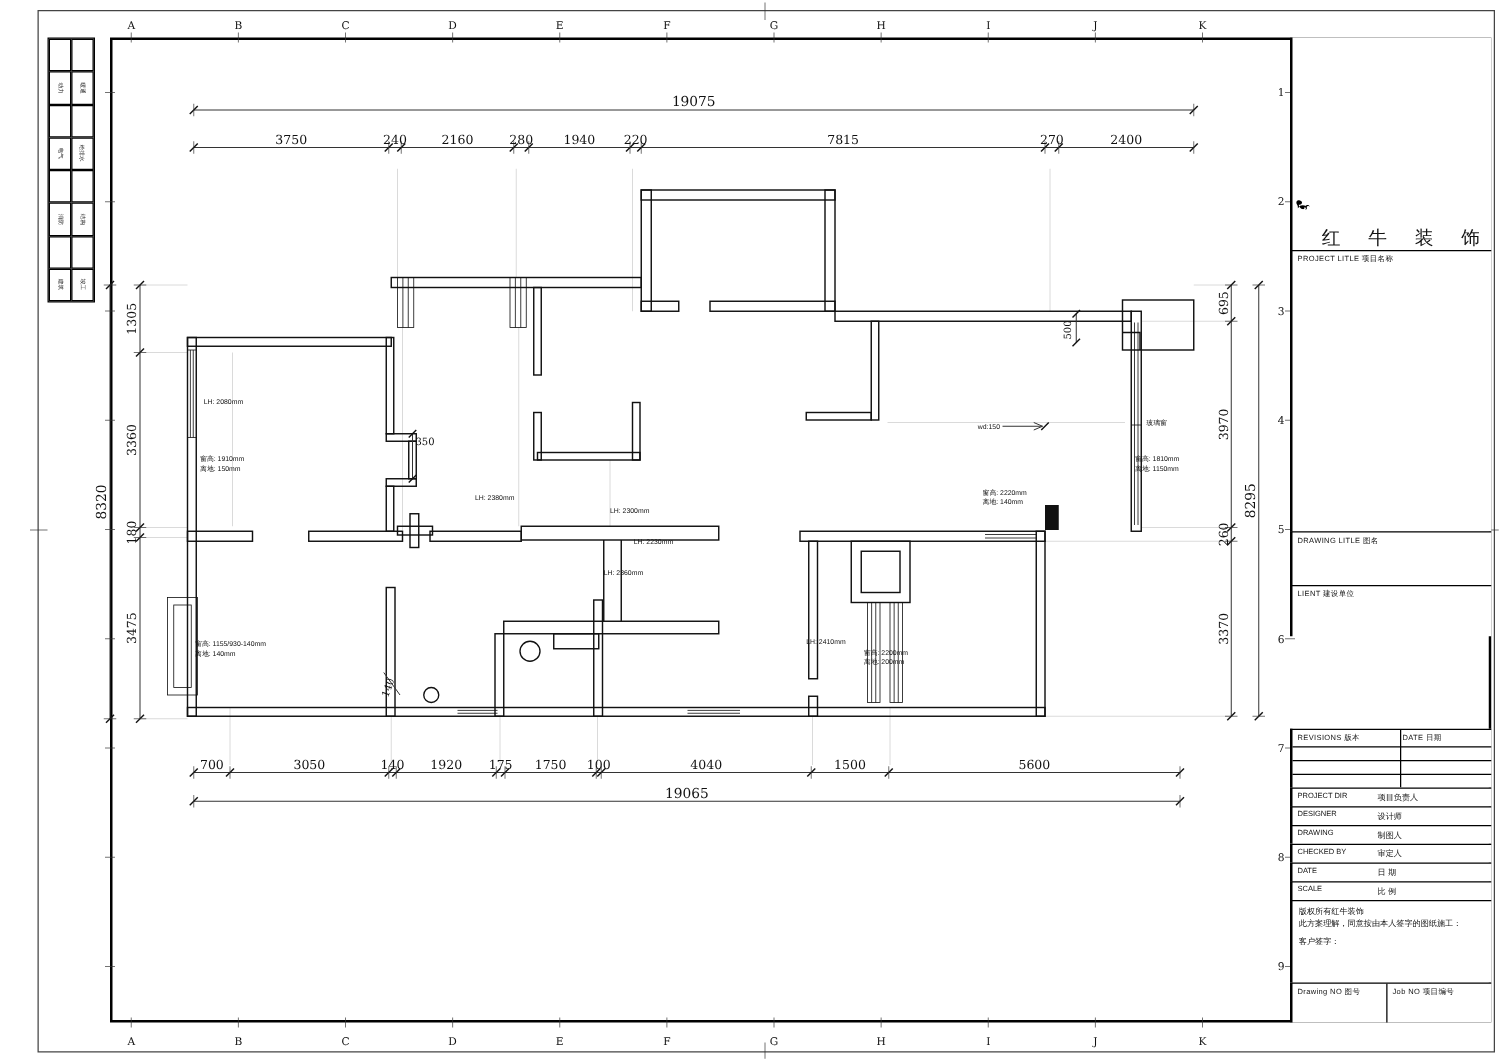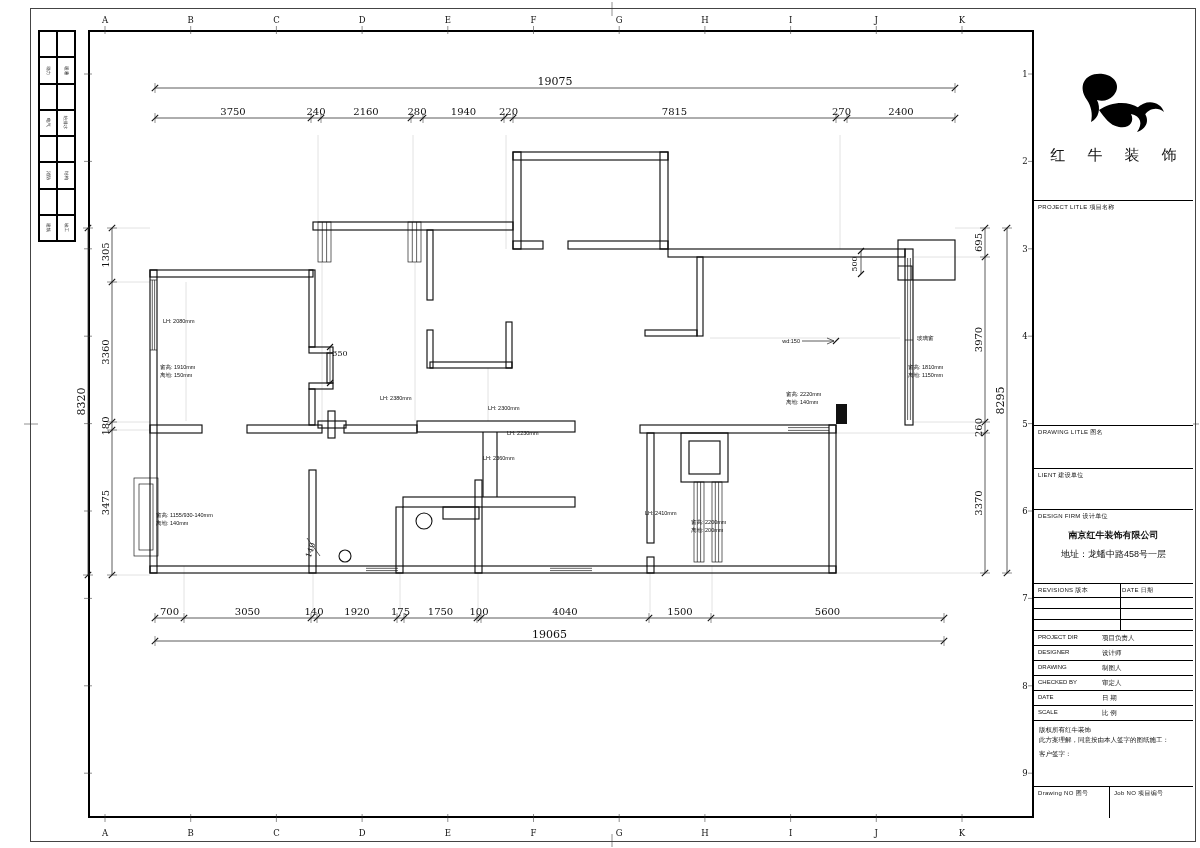--- a/index.html
+++ b/index.html
@@ -22,21 +22,21 @@
   .outer-border{position:absolute;left:30px;top:8px;width:1164px;height:832px;border:1px solid #444;}
   .frame{position:absolute;left:88px;top:30px;width:1105px;height:788px;border:2.4px solid #000;box-sizing:border-box;}
   
   .strip{position:absolute;left:38px;top:30px;width:38px;height:212px;border:1.3px solid #000;box-sizing:border-box;display:grid;grid-template-columns:1fr 1fr;grid-auto-rows:1fr;}
   .strip .cell{border:0.6px solid #000;display:flex;align-items:center;justify-content:center;overflow:hidden;}
   .strip .cell span{font-size:4.5px;transform:rotate(90deg);white-space:nowrap;color:#222;}
   
   .tb{position:absolute;left:1032px;width:161px;box-sizing:border-box;border-left:2.4px solid #000;border-top:1.4px solid #000;background:#fff;}
   .tb-label{font-size:6px;padding:2px 0 0 4px;color:#111;letter-spacing:.3px;}
   .tb-row{display:flex;}
-  .logo-wrap{display:flex;flex-direction:column;align-items:center;justify-content:center;height:100%;}
+  .logo-wrap{display:flex;flex-direction:row;align-items:flex-end;justify-content:center;height:100%;}
   .company{font-size:15px;letter-spacing:9px;margin-top:8px;white-space:nowrap;padding-left:9px;}
   .firm-line{font-size:9px;text-align:center;margin-top:8px;font-weight:bold;}
   .addr-line{font-size:9px;text-align:center;margin-top:6px;}
   .rev-split{position:absolute;top:0;bottom:0;left:86px;border-left:1px solid #000;}
   .rev-rows{position:absolute;left:0;right:0;bottom:0;}
   .rev-r{border-top:.8px solid #000;height:10px;}
   .p-row .en{font-size:6px;padding:3px 0 0 4px;width:62px;}
   .p-row .zh{font-size:6.5px;padding:3px 0 0 2px;}
   .copy{font-size:6.5px;line-height:9.5px;padding:4px 0 0 5px;}
   .copy .sign{margin-top:5px;}
@@ -467,25 +467,20 @@
   </div>
 
   <div class="tb" style="top:425px;height:43px;">
     <div class="tb-label">DRAWING LITLE  图名</div>
   </div>
 
   <div class="tb" style="top:468px;height:41px;">
     <div class="tb-label">LIENT 建设单位</div>
   </div>
 
-  <div class="tb" style="top:509px;height:74px;">
-    <div class="tb-label">DESIGN FIRM  设计单位</div>
-    <div class="firm-line">南京红牛装饰有限公司</div>
-    <div class="addr-line">地址：龙蟠中路458号一层</div>
-  </div>
 
   <div class="tb" style="top:583px;height:47px;">
     <div class="rev-split"></div>
     <div class="tb-row">
       <div class="tb-label" style="width:80px;">REVISIONS  版本</div>
       <div class="tb-label">DATE  日期</div>
     </div>
     <div class="rev-rows">
       <div class="rev-r"></div>
         <div class="rev-r"></div>

